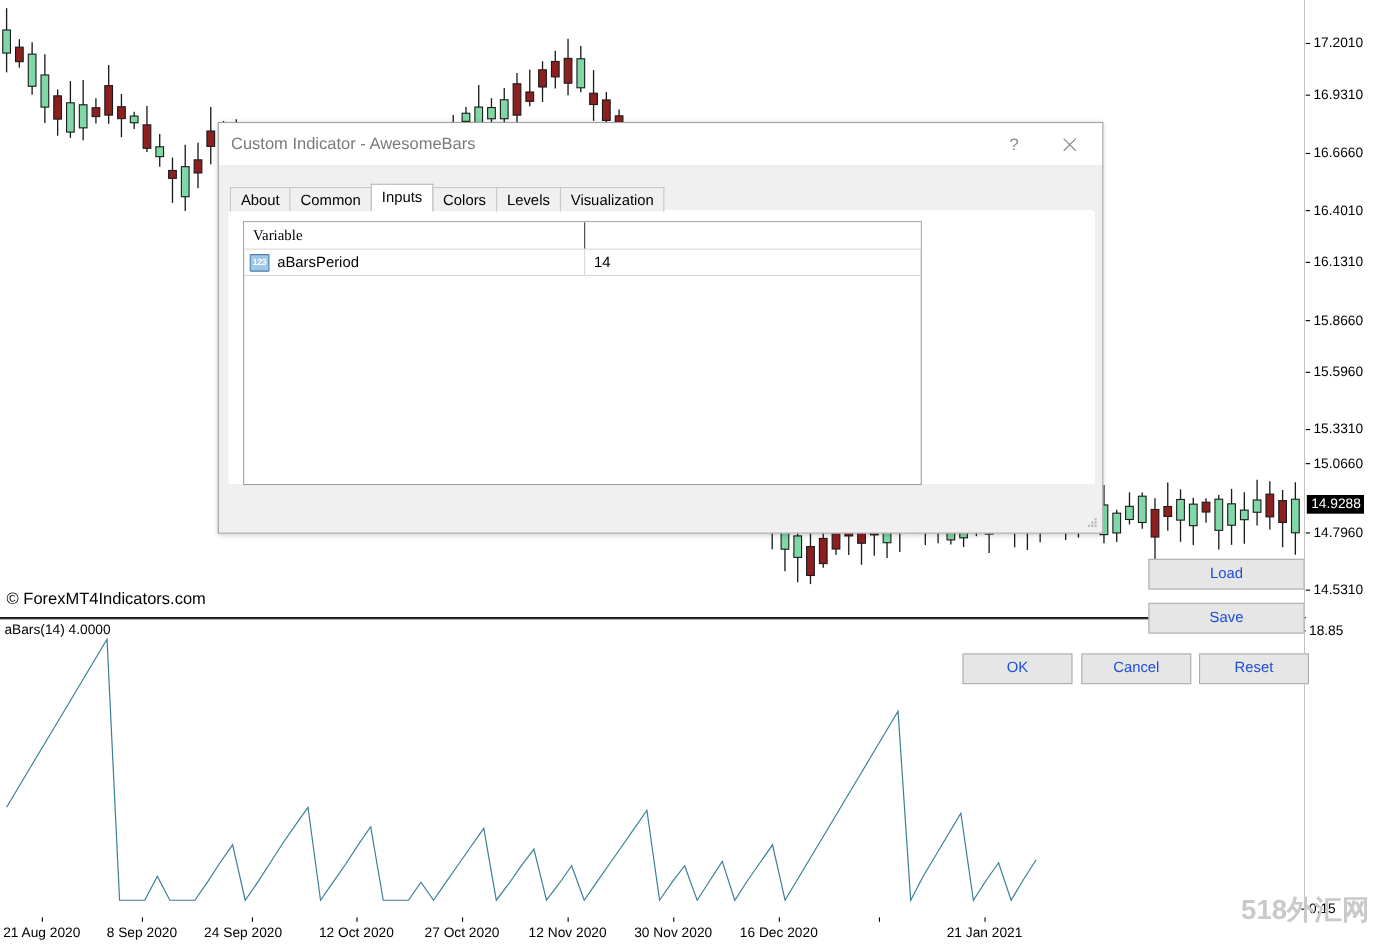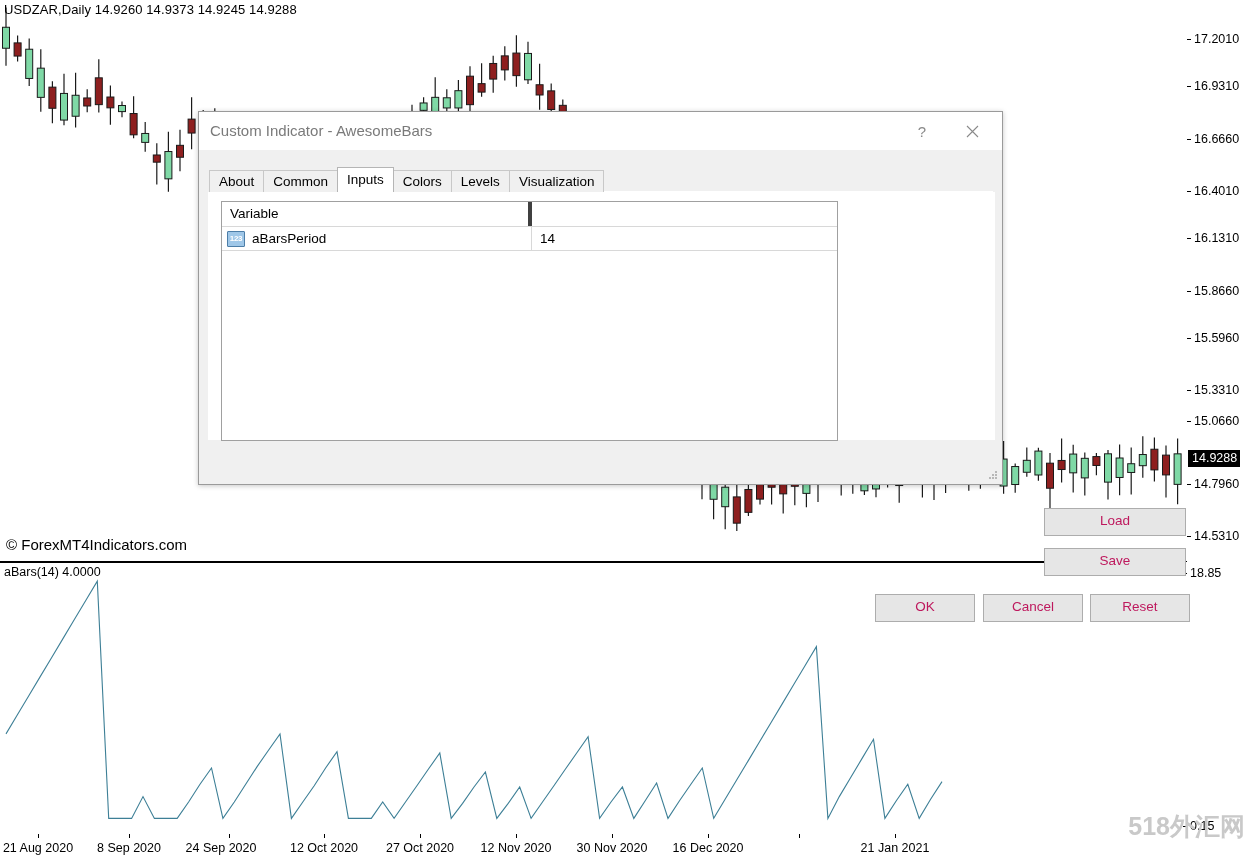--- a/index.html
+++ b/index.html
@@ -255,21 +255,21 @@
     height: 24px;
     border-bottom: 1px solid #d8d8d8;
     background: #ffffff;
   }
   .params-col {
     font-size: 13.5px;
     color: #000;
     padding: 4px 0 0 8px;
     box-sizing: border-box;
   }
-  .col-variable { width: 310px; border-right: 4px solid #404040; }
+  .col-variable { width: 310px; border-right: 1px solid #404040; font-family: Liberation Serif, serif; }
   .col-value { flex: 1; }
   .params-row {
     display: flex;
     height: 23px;
     border-bottom: 1px solid #d8d8d8;
   }
   .cell-variable {
     width: 310px;
     border-right: 1px solid #d8d8d8;
     display: flex;
@@ -299,21 +299,21 @@
     text-align: center;
     letter-spacing: -0.3px;
     flex: none;
   }
 
   
   .btn {
     background: #e6e6e6;
     border: 1px solid #adadad;
     font-size: 13.5px;
-    color: #be185d;
+    color: #1d4ed8;
     text-align: center;
     cursor: default;
     font-family: "Liberation Sans", sans-serif;
   }
   #btn-load {
     position: absolute;
     left: 845px; top: 358px;
     width: 140px; height: 26px;
     line-height: 24px;
   }
@@ -352,21 +352,20 @@
     width: 2px; height: 2px;
     background: #8c8c8c;
   }
 </style>
 </head>
 <body>
 
 <div id="chart-window">
 
   <div id="price-pane">
-    <div id="symbol-label">USDZAR,Daily  14.9260 14.9373 14.9245 14.9288</div>
     <div id="watermark-credit">© ForexMT4Indicators.com</div>
     <svg class="candle-svg" id="candles" width="1186" height="561">
         <line x1="6" x2="6" y1="7.412982924102334" y2="65.78428233172014" stroke="#1a1a1a" stroke-width="1.2"></line>
         <rect x="2.5" y="27.263678541995436" width="7" height="20.979726440729447" fill="#7fd9a6" stroke="#1a1a1a" stroke-width="1"></rect>
         <line x1="17.6" x2="17.6" y1="35.610660401224465" y2="61.572009835425774" stroke="#1a1a1a" stroke-width="1.2"></line>
         <rect x="14.100000000000001" y="42.89007601066962" width="7" height="13.167167964934919" fill="#8e1f1f" stroke="#1a1a1a" stroke-width="1"></rect>
         <line x1="29.200000000000003" x2="29.200000000000003" y1="38.37634172214956" y2="86.05016217476229" stroke="#1a1a1a" stroke-width="1.2"></line>
         <rect x="25.700000000000003" y="49.22647371433045" width="7" height="29.223640393104233" fill="#7fd9a6" stroke="#1a1a1a" stroke-width="1"></rect>
         <line x1="40.800000000000004" x2="40.800000000000004" y1="49.29350896044332" y2="111.71790049202642" stroke="#1a1a1a" stroke-width="1.2"></line>
         <rect x="37.300000000000004" y="68.16694827981617" width="7" height="29.197271119429388" fill="#7fd9a6" stroke="#1a1a1a" stroke-width="1"></rect>

